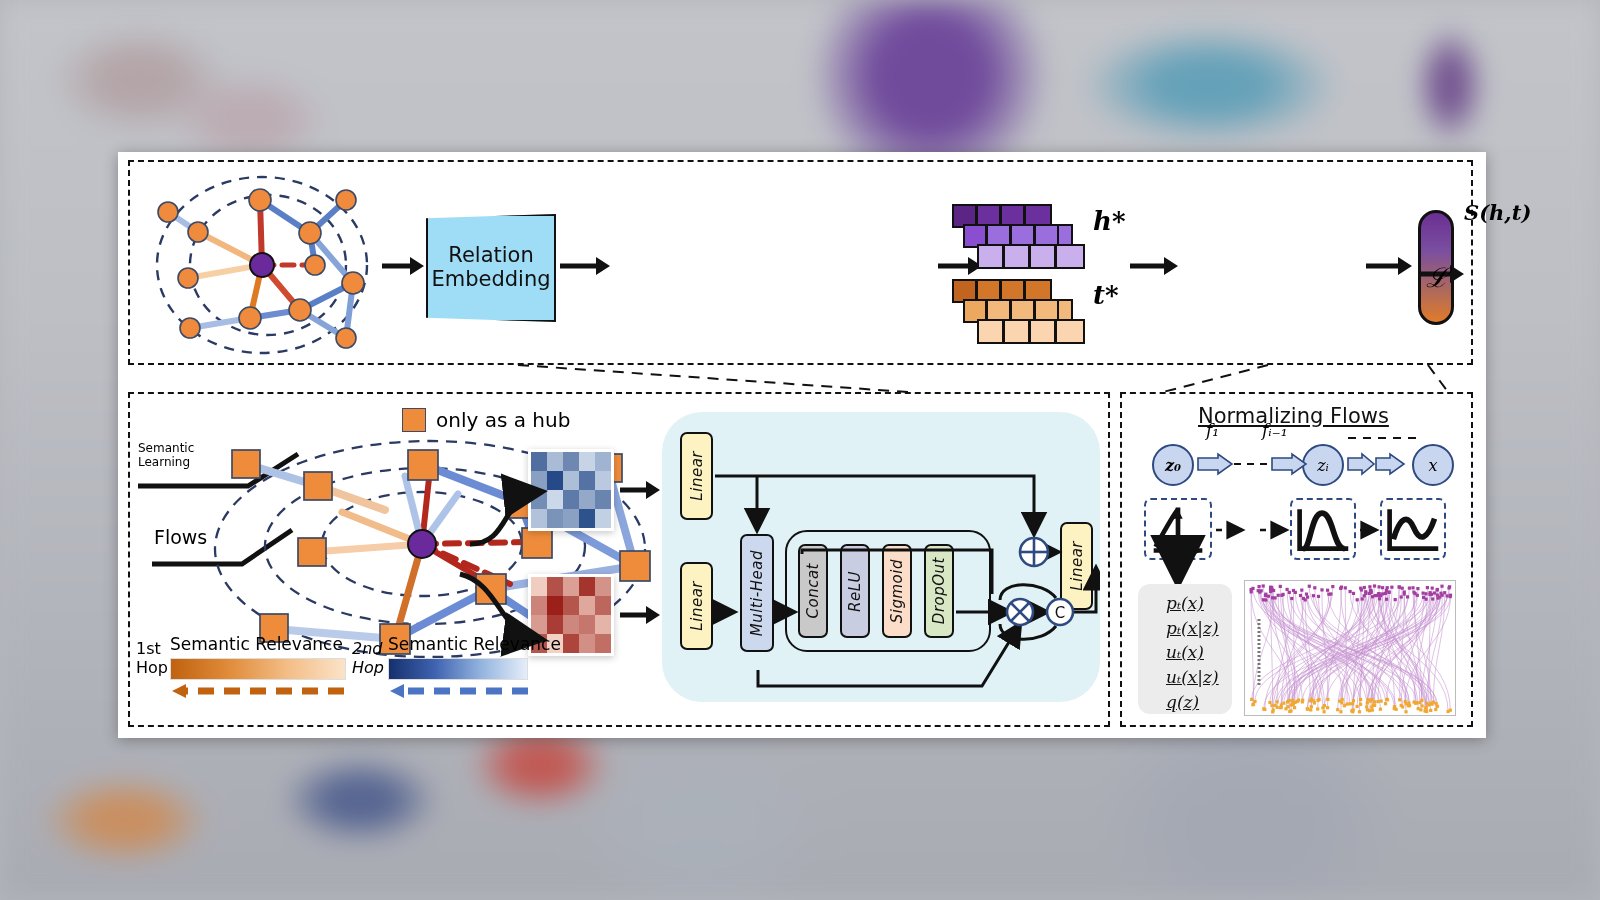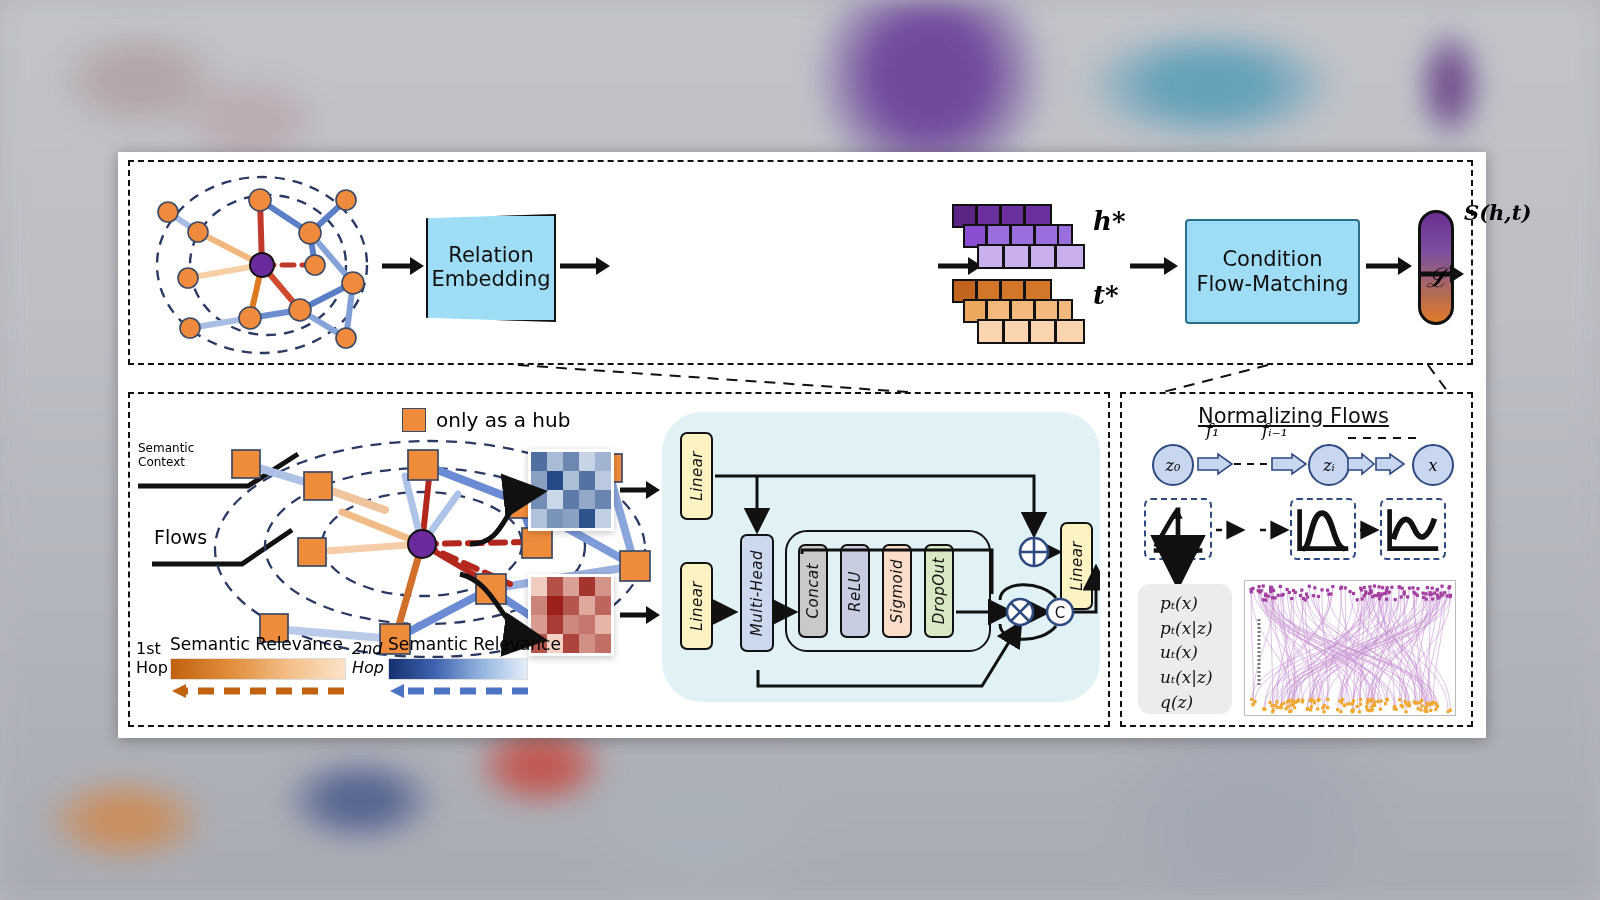--- a/index.html
+++ b/index.html
@@ -74,22 +74,22 @@
                 display:flex; align-items:center; justify-content:center; }
   .vtext { writing-mode:vertical-rl; transform:rotate(180deg); font-size:15px; color:#111;
            font-style:italic; letter-spacing:.5px; white-space:nowrap; }
 
   .sq-node { position:absolute; background:#ef8c3c; border:1.6px solid #3b4a66; }
 
   .cbar { position:absolute; border:1px solid #ddd; }
   .flow-circle { position:absolute; border:2px solid #2e4a80; background:#c9d6ef; border-radius:50%;
                  display:flex; align-items:center; justify-content:center; font-size:16px; }
   .flow-box { position:absolute; border:2.2px dashed #2e4a80; border-radius:7px; background:#fff; }
-  .eqbox { position:absolute; background:#ececec; border-radius:12px; padding:7px 22px;
-           font-size:17px; line-height:1.45; color:#111; }
+  .eqbox { position:absolute; background:#ececec; border-radius:12px; padding:7px 28px;
+           font-size:17px; line-height:1.45; color:#111;text-decoration:underline; }
   mi,msub,.mathi { font-style:italic; font-family:"DejaVu Serif", serif; }
 
   .nf-title { position:absolute; font-size:21px; color:#111; }
   .scatter { position:absolute; background:#fff; border:1px solid #bbb; overflow:hidden; }
 </style>
 </head>
 <body>
 
 <div id="backdrop"></div>
 
@@ -198,26 +198,20 @@
       <div class="tok" style="left:899px; top:157px; width:27px; height:25px; background:#fad5b0;"></div>
       <div class="tok" style="left:925px; top:157px; width:30px; height:25px; background:#fad5b0;"></div>
     </div>
     <div class="mathi" style="position:absolute;left:963px;top:118px;font-size:26px;font-weight:bold;">t*</div>
 
     <div class="arrow" style="left:1000px; top:104px; width:48px;">
       <div class="shaft" style="width:36px;"></div>
         <div class="head"></div>
     </div>
 
-    <div class="cfm-box" style="left:1055px; top:57px; width:175px; height:105px;">
-      <div>
-        <div>Condition</div>
-        <div>Flow-Matching</div>
-      </div>
-    </div>
 
     <div class="arrow" style="left:1236px; top:104px; width:46px;">
       <div class="shaft" style="width:34px;"></div>
         <div class="head"></div>
     </div>
 
     <div class="capsule" style="left:1288px; top:48px; width:36px; height:115px;"></div>
 
     <div class="mathi" style="position:absolute;left:1334px;top:38px;font-size:21px;font-weight:bold;">S(h,t)</div>
 
@@ -234,21 +228,21 @@
     <line x1="1310" y1="213" x2="1330" y2="240" stroke="#111" stroke-width="2" stroke-dasharray="11 8"></line>
   </svg>
 
   <div id="panel-bottom-left" class="dashed-panel">
 
     <div class="sq-node" style="left:272px; top:14px; width:24px; height:24px;"></div>
     <div style="position:absolute;left:306px;top:14px;font-size:20px;">only as a hub</div>
 
     <div style="position:absolute;left:8px;top:48px;font-size:12px;line-height:1.15;">
       <div>Semantic</div>
-      <div>Context</div>
+      <div>Learning</div>
     </div>
     <div style="position:absolute;left:24px;top:132px;font-size:19px;">Flows</div>
 
     <svg style="position:absolute;left:0;top:0;width:400px;height:220px;">
       <polyline points="8,92 118,92 168,60" fill="none" stroke="#111" stroke-width="5"></polyline>
       <polyline points="22,170 112,170 162,136" fill="none" stroke="#111" stroke-width="5"></polyline>
     </svg>
 
     <svg style="position:absolute;left:60px;top:30px;width:470px;height:250px;">
       <ellipse cx="240" cy="125" rx="215" ry="108" fill="none" stroke="#2b3a63" stroke-width="2.3" stroke-dasharray="11 8"></ellipse>
@@ -458,24 +452,24 @@
       <circle cx="372" cy="140" r="14" fill="#fff" stroke="#2e4a80" stroke-width="2.6"></circle>
       <line x1="372" y1="127" x2="372" y2="153" stroke="#2e4a80" stroke-width="2.6"></line>
       <line x1="359" y1="140" x2="385" y2="140" stroke="#2e4a80" stroke-width="2.6"></line>
     </svg>
   </div>
 
   <div id="panel-bottom-right" class="dashed-panel">
 
     <div class="nf-title" style="left:76px;top:10px;text-decoration:underline;">Normalizing Flows</div>
 
-    <div class="flow-circle" style="left:30px;top:50px;width:42px;height:42px;">
+    <div class="flow-circle" style="left:30px;top:50px;width:42px;height:42px;font-weight:bold;">
       <span class="mathi">z₀</span>
     </div>
-    <div class="flow-circle" style="left:186px;top:50px;width:42px;height:42px;">
+    <div class="flow-circle" style="left:180px;top:50px;width:42px;height:42px;">
       <span class="mathi">zᵢ</span>
     </div>
     <div class="flow-circle" style="left:290px;top:50px;width:42px;height:42px;">
       <span class="mathi">x</span>
     </div>
 
     <div class="mathi" style="position:absolute;left:84px;top:26px;font-size:17px;">f₁</div>
     <div class="mathi" style="position:absolute;left:140px;top:26px;font-size:17px;">fᵢ₋₁</div>
 
     <svg style="position:absolute;left:0;top:0;width:353px;height:130px;">

